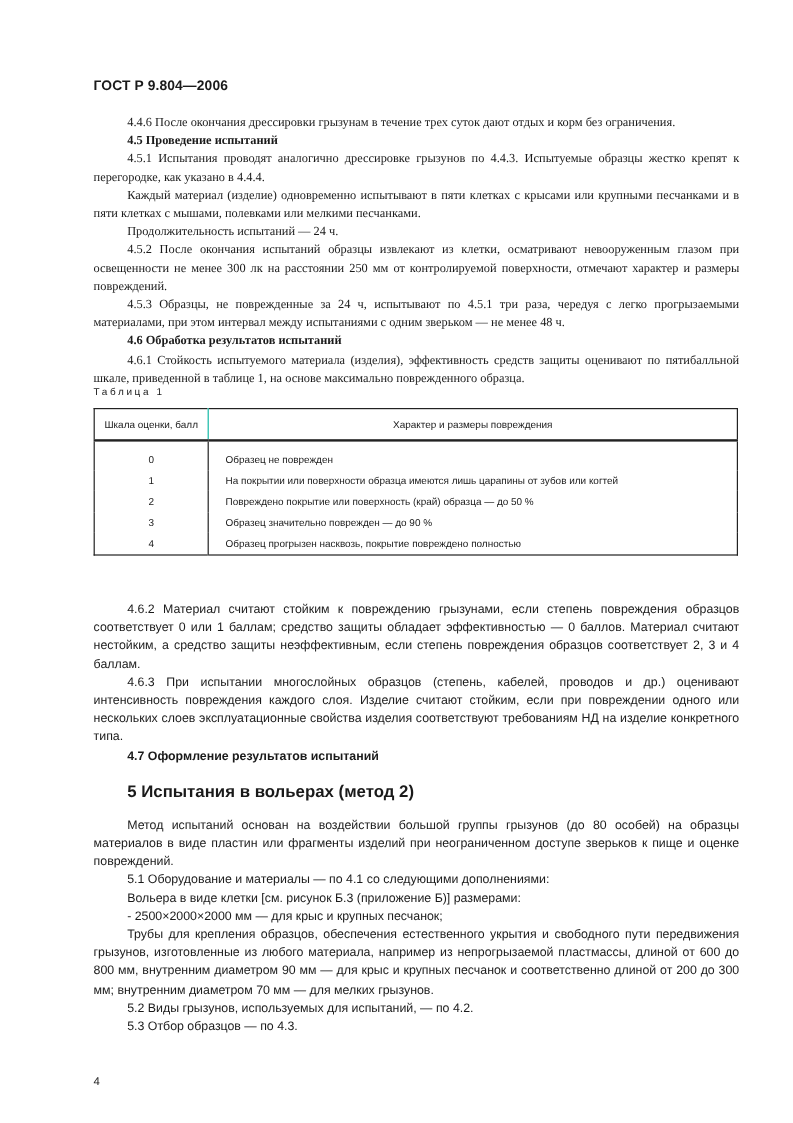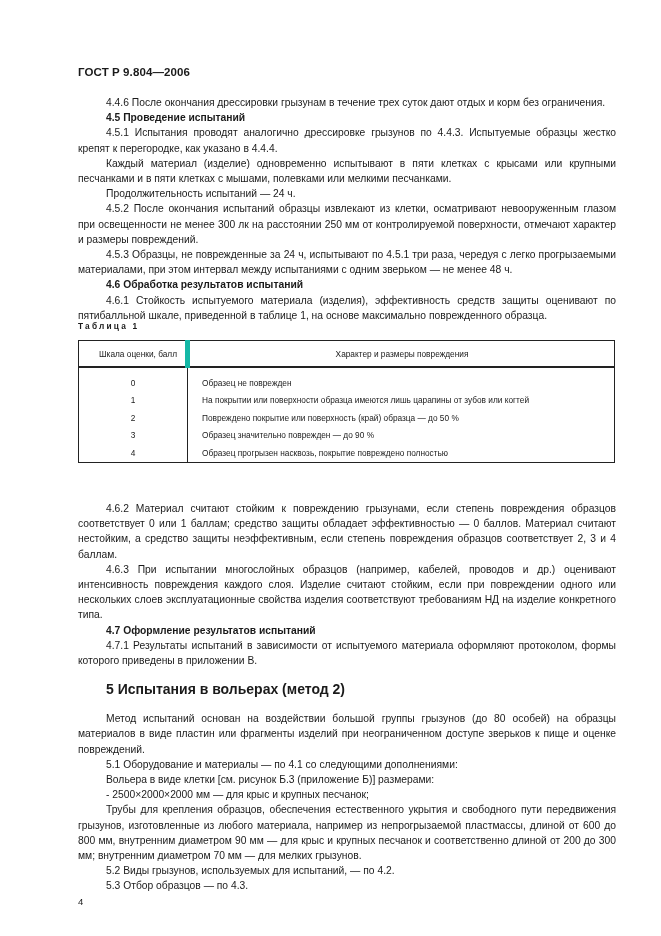--- a/index.html
+++ b/index.html
@@ -1,28 +1,28 @@
 <!DOCTYPE html>
 <html><head>
 <meta charset="utf-8">
 <style>
   html, body { margin:0; padding:0; background:#ffffff; }
   body { width:661px; height:936px; position:relative; overflow:hidden;
          font-family:"Liberation Sans", sans-serif; color:#1a1a1a; }
   .page { position:absolute; left:0; top:0; width:661px; height:912px; }
   .hdr { position:absolute; left:78px; top:66px; font-size:11.5px; font-weight:bold; letter-spacing:0.1px; }
   .body { position:absolute; left:78px; top:95px; width:538px; font-size:10.3px; line-height:15.2px; text-align:justify; }
-  .body p { margin:0; }
+  .body p { margin:0;font-family:Liberation Serif, serif; }
   .ind { text-indent:28px; }
   .h2 { font-weight:bold; text-indent:28px; }
-  .tcap { position:absolute; left:78px; top:321px; font-size:8.3px; letter-spacing:2.2px;font-weight:bold; }
+  .tcap { position:absolute; left:78px; top:321px; font-size:8.3px; letter-spacing:2.2px; }
   table.t1 { position:absolute; left:78px; top:340px; width:537px; border-collapse:collapse;
              font-size:8.3px; border:1.2px solid #222; }
   table.t1 th { font-weight:normal; height:25px; border-bottom:2px solid #222; text-align:center; padding:0; }
-  table.t1 th.c1 { width:94px; border-right:5px solid #14b8a6;padding-left:12px; }
+  table.t1 th.c1 { width:94px; border-right:1px solid #14b8a6; }
   table.t1 td { height:17.5px; padding:0; line-height:14px; }
   table.t1 td.c1 { text-align:center; border-right:1px solid #222; }
   table.t1 td.c2 { padding-left:14px; }
   table.t1 tr.first td { padding-top:6px; }
   .body2 { position:absolute; left:78px; top:469px; width:538px; font-size:10.3px; line-height:15.2px; text-align:justify;margin-top:32px; }
   .body2 p { margin:0; }
   .h1 { font-size:14px; font-weight:bold; text-indent:28px; margin:13px 0 14px 0 !important; line-height:16px; }
   .dash { text-indent:28px; }
   .pnum { position:absolute; left:78px; top:896px; font-size:9.5px; }
 </style>
@@ -71,23 +71,22 @@
       </tr>
       <tr>
         <td class="c1">4</td>
         <td class="c2">Образец прогрызен насквозь, покрытие повреждено полностью</td>
       </tr>
     </tbody>
   </table>
 
   <div class="body2">
     <p class="ind">4.6.2  Материал считают стойким к повреждению грызунами, если степень повреждения образцов соответствует 0 или 1 баллам; средство защиты обладает эффективностью — 0 баллов. Материал считают нестойким, а средство защиты неэффективным, если степень повреждения образцов соответствует 2, 3 и 4 баллам.</p>
-    <p class="ind">4.6.3  При испытании многослойных образцов (например, кабелей, проводов и др.) оценивают интенсивность повреждения каждого слоя. Изделие считают стойким, если при повреждении одного или нескольких слоев эксплуатационные свойства изделия соответствуют требованиям НД на изделие конкретного типа.</p>
+    <p class="ind">4.6.3  При испытании многослойных образцов (степень, кабелей, проводов и др.) оценивают интенсивность повреждения каждого слоя. Изделие считают стойким, если при повреждении одного или нескольких слоев эксплуатационные свойства изделия соответствуют требованиям НД на изделие конкретного типа.</p>
     <p class="h2">4.7  Оформление результатов испытаний</p>
-    <p class="ind">4.7.1  Результаты испытаний в зависимости от испытуемого материала оформляют протоколом, формы которого приведены в приложении В.</p>
 
     <p class="h1">5  Испытания в вольерах (метод 2)</p>
 
     <p class="ind">Метод испытаний основан на воздействии большой группы грызунов (до 80 особей) на образцы материалов в виде пластин или фрагменты изделий при неограниченном доступе зверьков к пище и оценке повреждений.</p>
     <p class="ind">5.1  Оборудование и материалы — по 4.1 со следующими дополнениями:</p>
     <p class="ind">Вольера в виде клетки [см. рисунок Б.3 (приложение Б)] размерами:</p>
     <p class="dash">-  2500×2000×2000 мм — для крыс и крупных песчанок;</p>
     <p class="ind">Трубы для крепления образцов, обеспечения естественного укрытия и свободного пути передвижения грызунов, изготовленные из любого материала, например из непрогрызаемой пластмассы, длиной от 600 до 800 мм, внутренним диаметром 90 мм — для крыс и крупных песчанок и соответственно длиной от 200 до 300 мм; внутренним диаметром 70 мм — для мелких грызунов.</p>
     <p class="ind">5.2  Виды грызунов, используемых для испытаний, — по 4.2.</p>
     <p class="ind">5.3  Отбор образцов — по 4.3.</p>

